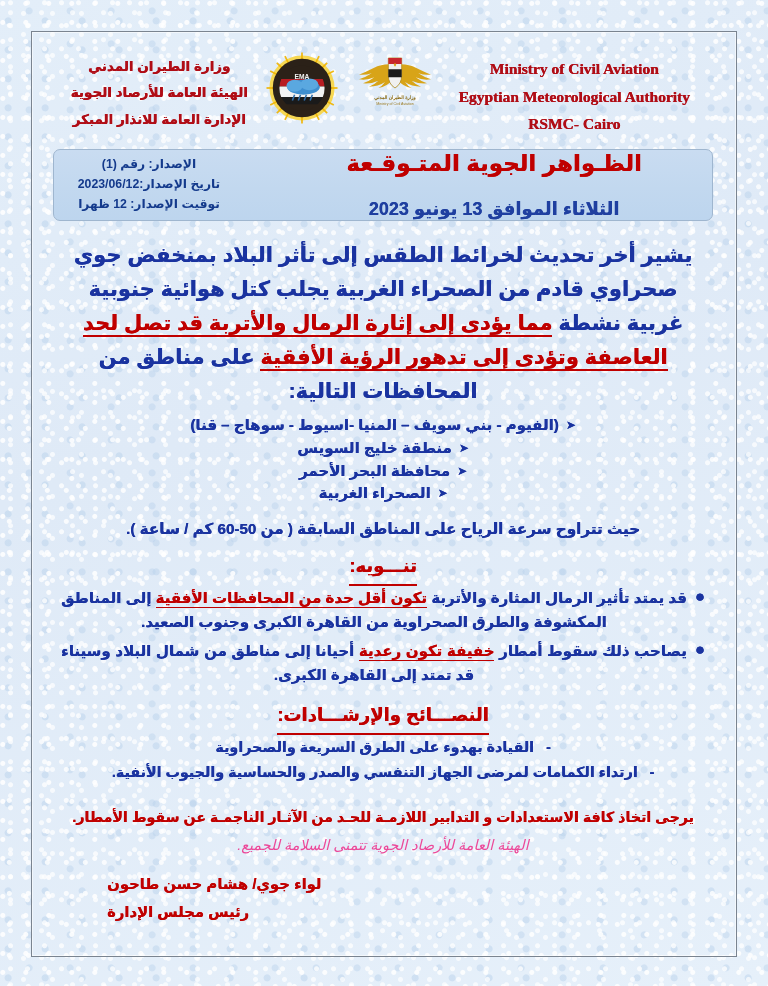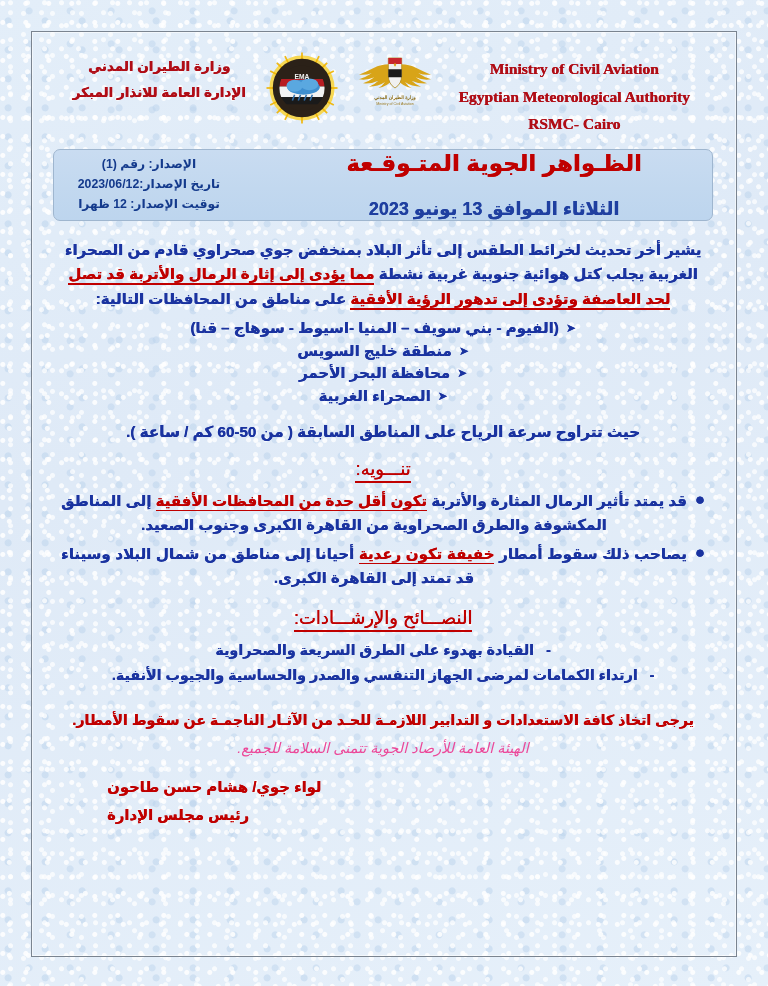--- a/index.html
+++ b/index.html
@@ -140,21 +140,21 @@
   
   .body-area {
     direction: rtl;
     padding: 0 8px;
   }
 
   .lead {
     margin-top: 17px;
     color: #1a33a0;
     font-weight: bold;
-    font-size: 15px;
+    font-size: 21px;
     line-height: 1.62;
     text-align: center;
     text-shadow: 0.35px 0 0 currentColor;
   }
   .lead .hl {
     color: #c00000;
     border-bottom: 2px solid #c00000;
     padding-bottom: 1px;
   }
 
@@ -191,24 +191,24 @@
     text-shadow: 0.35px 0 0 currentColor;
   }
 
   .section-head {
     text-align: center;
     margin-top: 17px;
     margin-bottom: 9px;
   }
   .section-head span {
     color: #c00000;
-    font-weight: normal;
+    font-weight: bold;
     font-size: 18px;
     border-bottom: 2.2px solid #c00000;
-    padding-bottom: 2px;
+    padding-bottom: 8px;
     text-shadow: 0.4px 0 0 currentColor;
   }
 
   .note-list {
     list-style: none;
     padding: 0;
     margin: 0;
   }
   .note-list li {
     display: flex;
@@ -287,20 +287,21 @@
 
 <div class="page">
   <div class="page-border"></div>
 
   <div class="content">
 
     <div class="header">
 
       <div class="header-ar">
         <div>وزارة الطيران المدني</div>
+        <div>الهيئة العامة للأرصاد الجوية</div>
         <div>الإدارة العامة للانذار المبكر</div>
       </div>
 
       <div class="logos">
 
         <svg class="logo-ema" viewBox="0 0 100 100">
           <g>
             <g fill="#f5c518">
               <circle cx="50" cy="50" r="44" fill="#f7d64a" opacity="0.95"></circle>
             </g>

